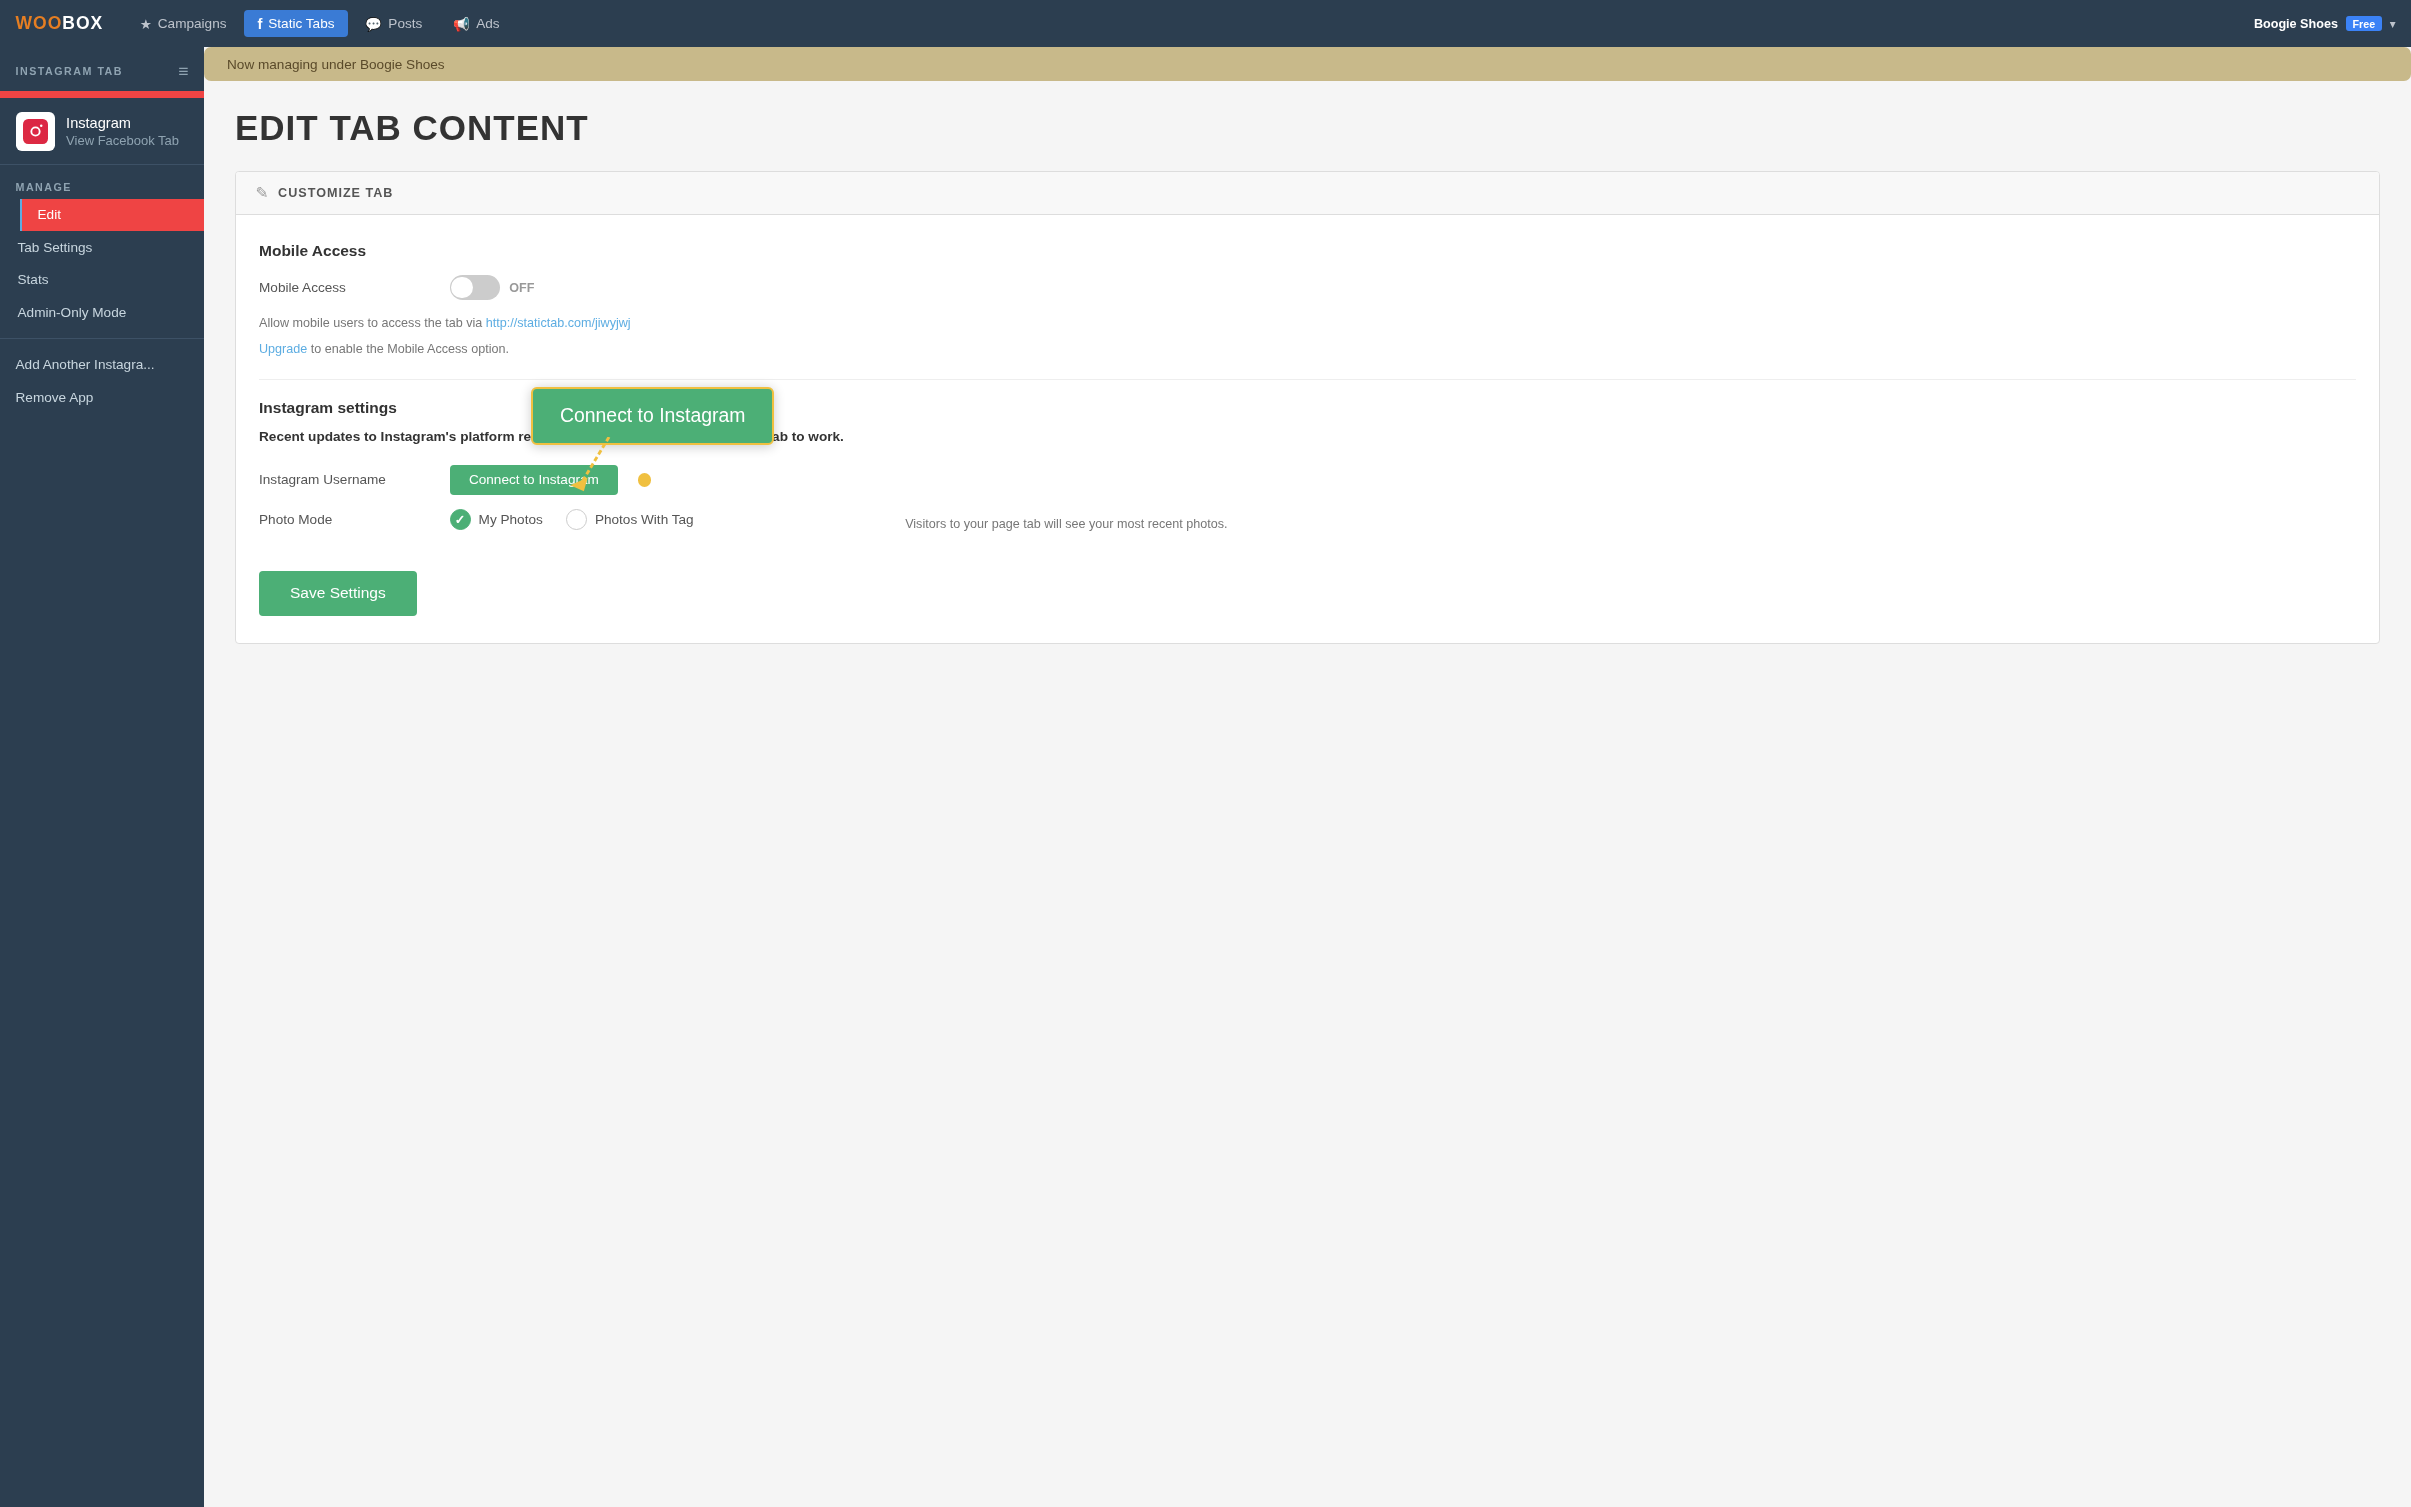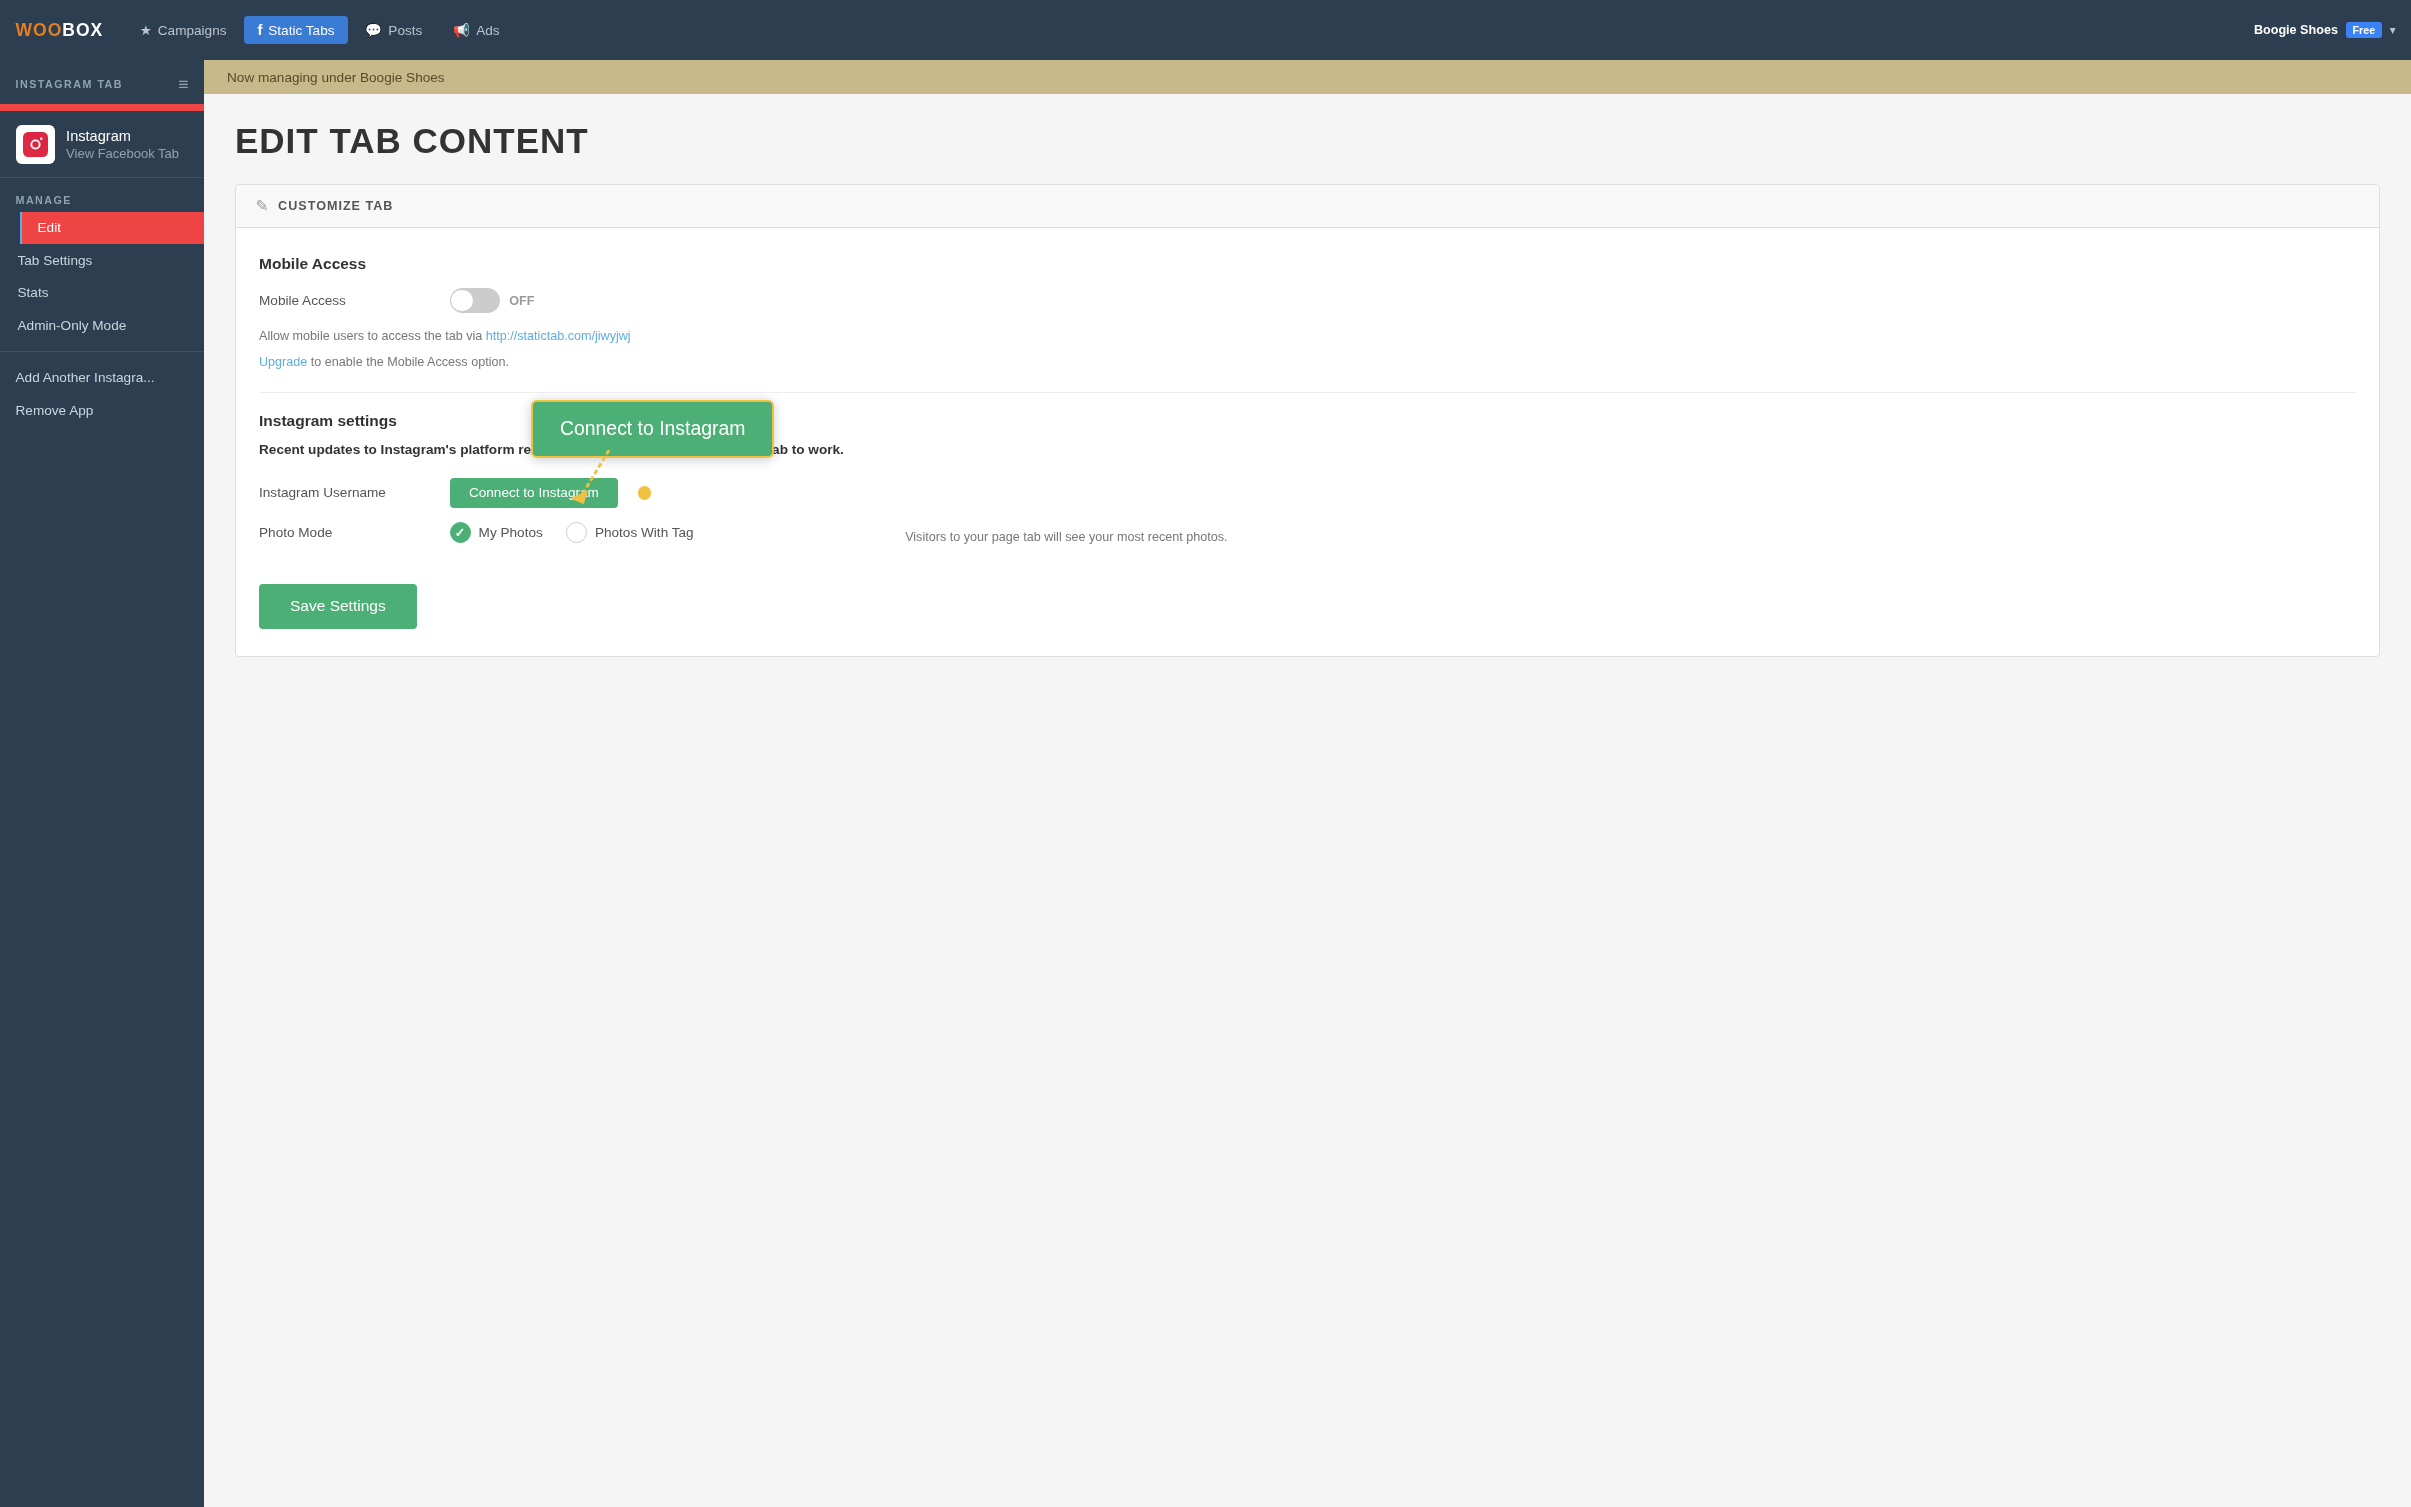--- a/index.html
+++ b/index.html
@@ -1,21 +1,21 @@
 <!DOCTYPE html>
 <html><head>
   <meta charset="utf-8">
   <style>
     * { box-sizing: border-box; margin: 0; padding: 0; }
     body { font-family: 'Helvetica Neue', Arial, sans-serif; font-size: 13.6px; background: #f0f0f0; display: flex; flex-direction: column; height: 100vh; overflow: hidden; }
 
     
     .topnav {
       background: #2c3e50;
-      height: 60px;
+      height: 47px;
       display: flex;
       align-items: center;
       padding: 0 15.5px;
       flex-shrink: 0;
       position: relative;
       z-index: 10;
     }
     .topnav-logo {
       color: #fff;
       font-weight: bold;
@@ -162,20 +162,21 @@
       background: #f5f5f5;
       display: flex;
       flex-direction: column;
     }
     .managing-bar {
       background: #c8b98a;
       padding: 9.7px 23px;
       font-size: 13.6px;
       color: #5a4a2a;
       flex-shrink: 0;
+      border-radius: 7px;
     }
     .content-area {
       padding: 27px 31px;
       flex: 1;
     }
     .page-title {
       font-size: 35px;
       font-weight: 900;
       color: #333;
       text-transform: uppercase;

